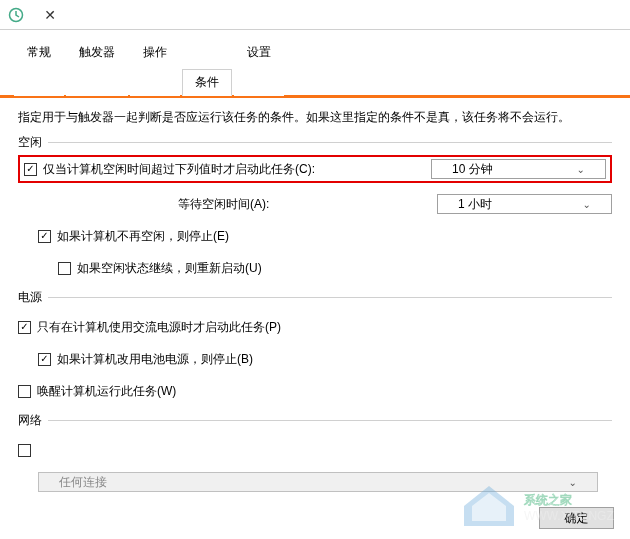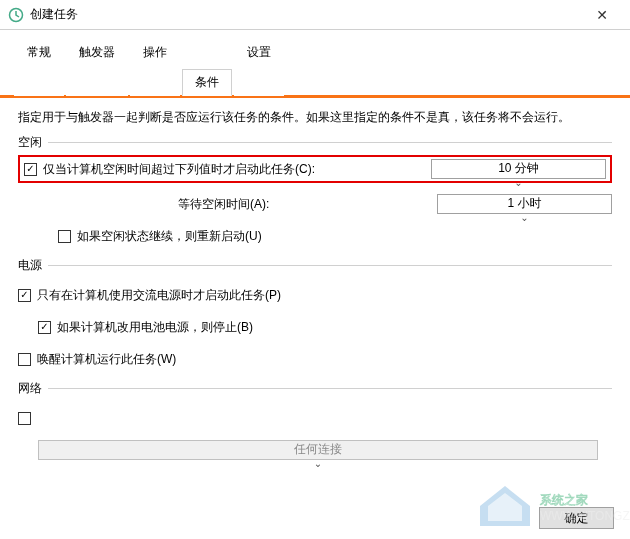--- a/index.html
+++ b/index.html
@@ -14,40 +14,39 @@
 .content { padding: 10px 18px; }
 .desc { margin-bottom: 8px; line-height: 1.5; }
 .section-label { color: #000000; margin: 6px 0 4px 0; display: flex; align-items: center; }
 .section-label .line { flex: 1; height: 1px; background: #d0d0d0; margin-left: 6px; }
 .row { display: flex; align-items: center; min-height: 22px; margin: 10px 0; }
 .checkbox { width: 13px; height: 13px; border: 1px solid #333; margin-right: 6px; display: inline-flex; align-items: center; justify-content: center; font-size: 10px; line-height: 1; background: #fff; }
 .checkbox.checked::after { content: "✓"; color: #000; }
 .indent1 { padding-left: 20px; }
 .indent2 { padding-left: 40px; }
 .label { flex: 1; }
-.combo { width: 175px; height: 20px; border: 1px solid #a0a0a0; padding: 0 20px; display: flex; align-items: center; justify-content: space-between; background: #fff; flex-direction: column; }
+.combo { width: 175px; height: 20px; border: 1px solid #a0a0a0; padding: 0 20px; display: flex; align-items: center; justify-content: space-between; background: #fff; }
 .combo.disabled { background: #f0f0f0; color: #888; border-color: #c0c0c0; }
 .combo .arrow { font-size: 10px; color: #555; }
 .highlight-box { border: 2px solid #e30000; padding: 2px 4px; display: flex; align-items: center; }
 .highlight-box .label { margin-right: 8px; }
 .footer { position: absolute; bottom: 10px; right: 16px; display: flex; gap: 8px; }
 .btn { width: 75px; height: 22px; border: 1px solid #a0a0a0; background: #e1e1e1; display: flex; align-items: center; justify-content: center; cursor: pointer; }
-.watermark { position: absolute; right: 0; bottom: 0; opacity: 0.55; pointer-events: none; }
+.watermark { position: absolute; right: 16px; bottom: 0; opacity: 0.55; pointer-events: none; }
 </style>
 </head>
 <body>
 
 <div class="titlebar">
   <span class="icon">
     <svg viewBox="0 0 16 16">
         <circle cx="8" cy="8" r="6.5" fill="none" stroke="#4a8" stroke-width="1.5"></circle>
         <path d="M8 4v4l3 2" stroke="#4a8" stroke-width="1.5" fill="none"></path>
       </svg>
   </span>
-  <span class="title">创建任务</span>
   <span class="close">✕</span>
 </div>
 
 <div class="tabs">
   <div class="tab">常规</div>
   <div class="tab">触发器</div>
   <div class="tab">操作</div>
   <div class="tab active">条件</div>
   <div class="tab">设置</div>
 </div>
@@ -71,20 +70,24 @@
 
   <div class="row">
     <span style="width:160px"></span>
     <span class="label">等待空闲时间(A):</span>
     <div class="combo">
       <span>1 小时</span>
       <span class="arrow">⌄</span>
     </div>
   </div>
 
+  <div class="row indent1">
+    <span class="checkbox checked"></span>
+    <span>如果计算机不再空闲，则停止(E)</span>
+  </div>
 
   <div class="row indent2">
     <span class="checkbox"></span>
     <span>如果空闲状态继续，则重新启动(U)</span>
   </div>
 
   <div class="section-label">
       <span>电源</span>
       <span class="line"></span>
     </div>

